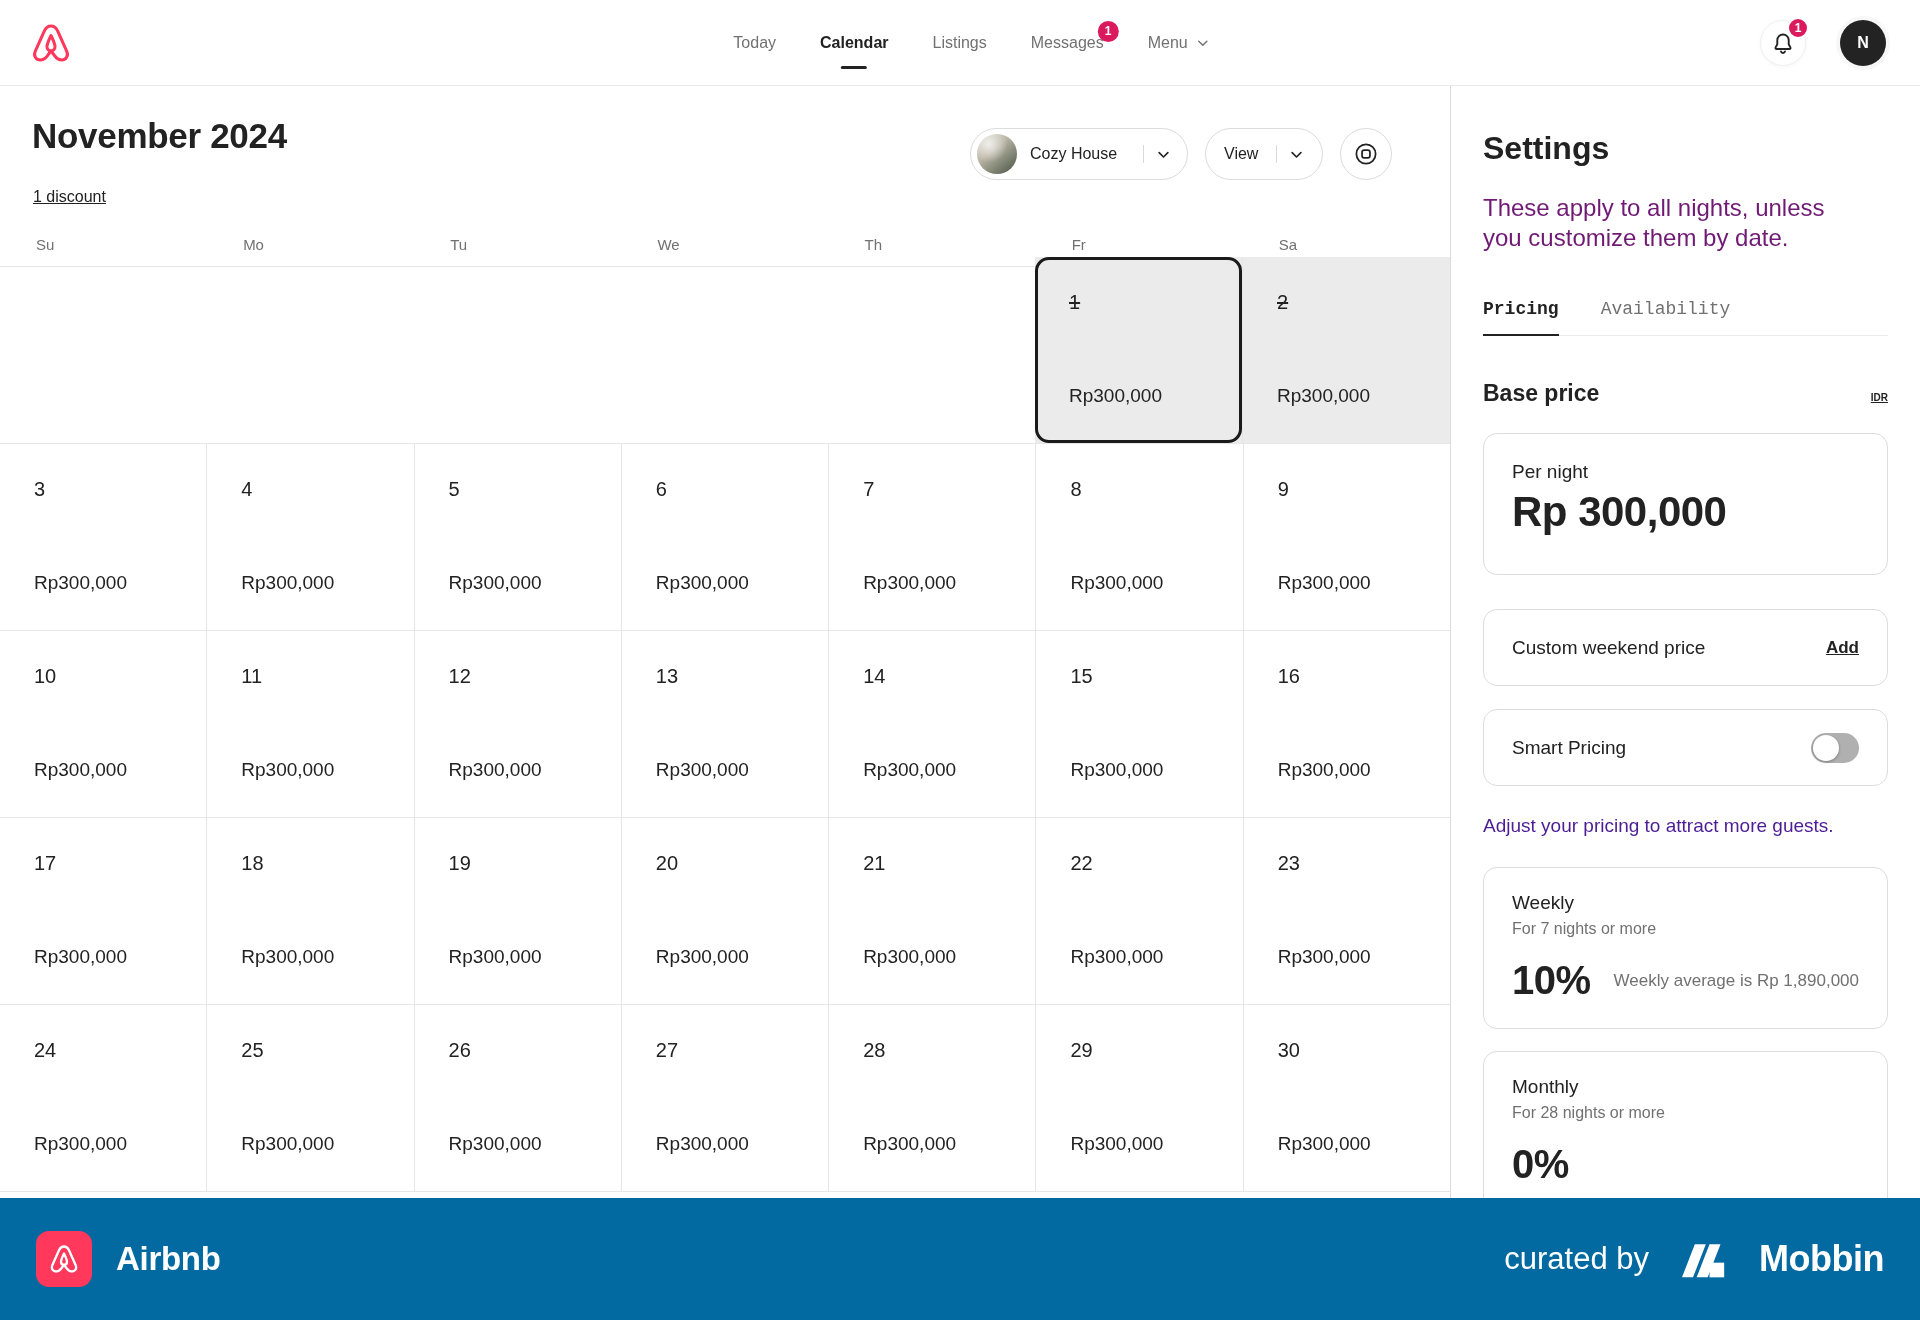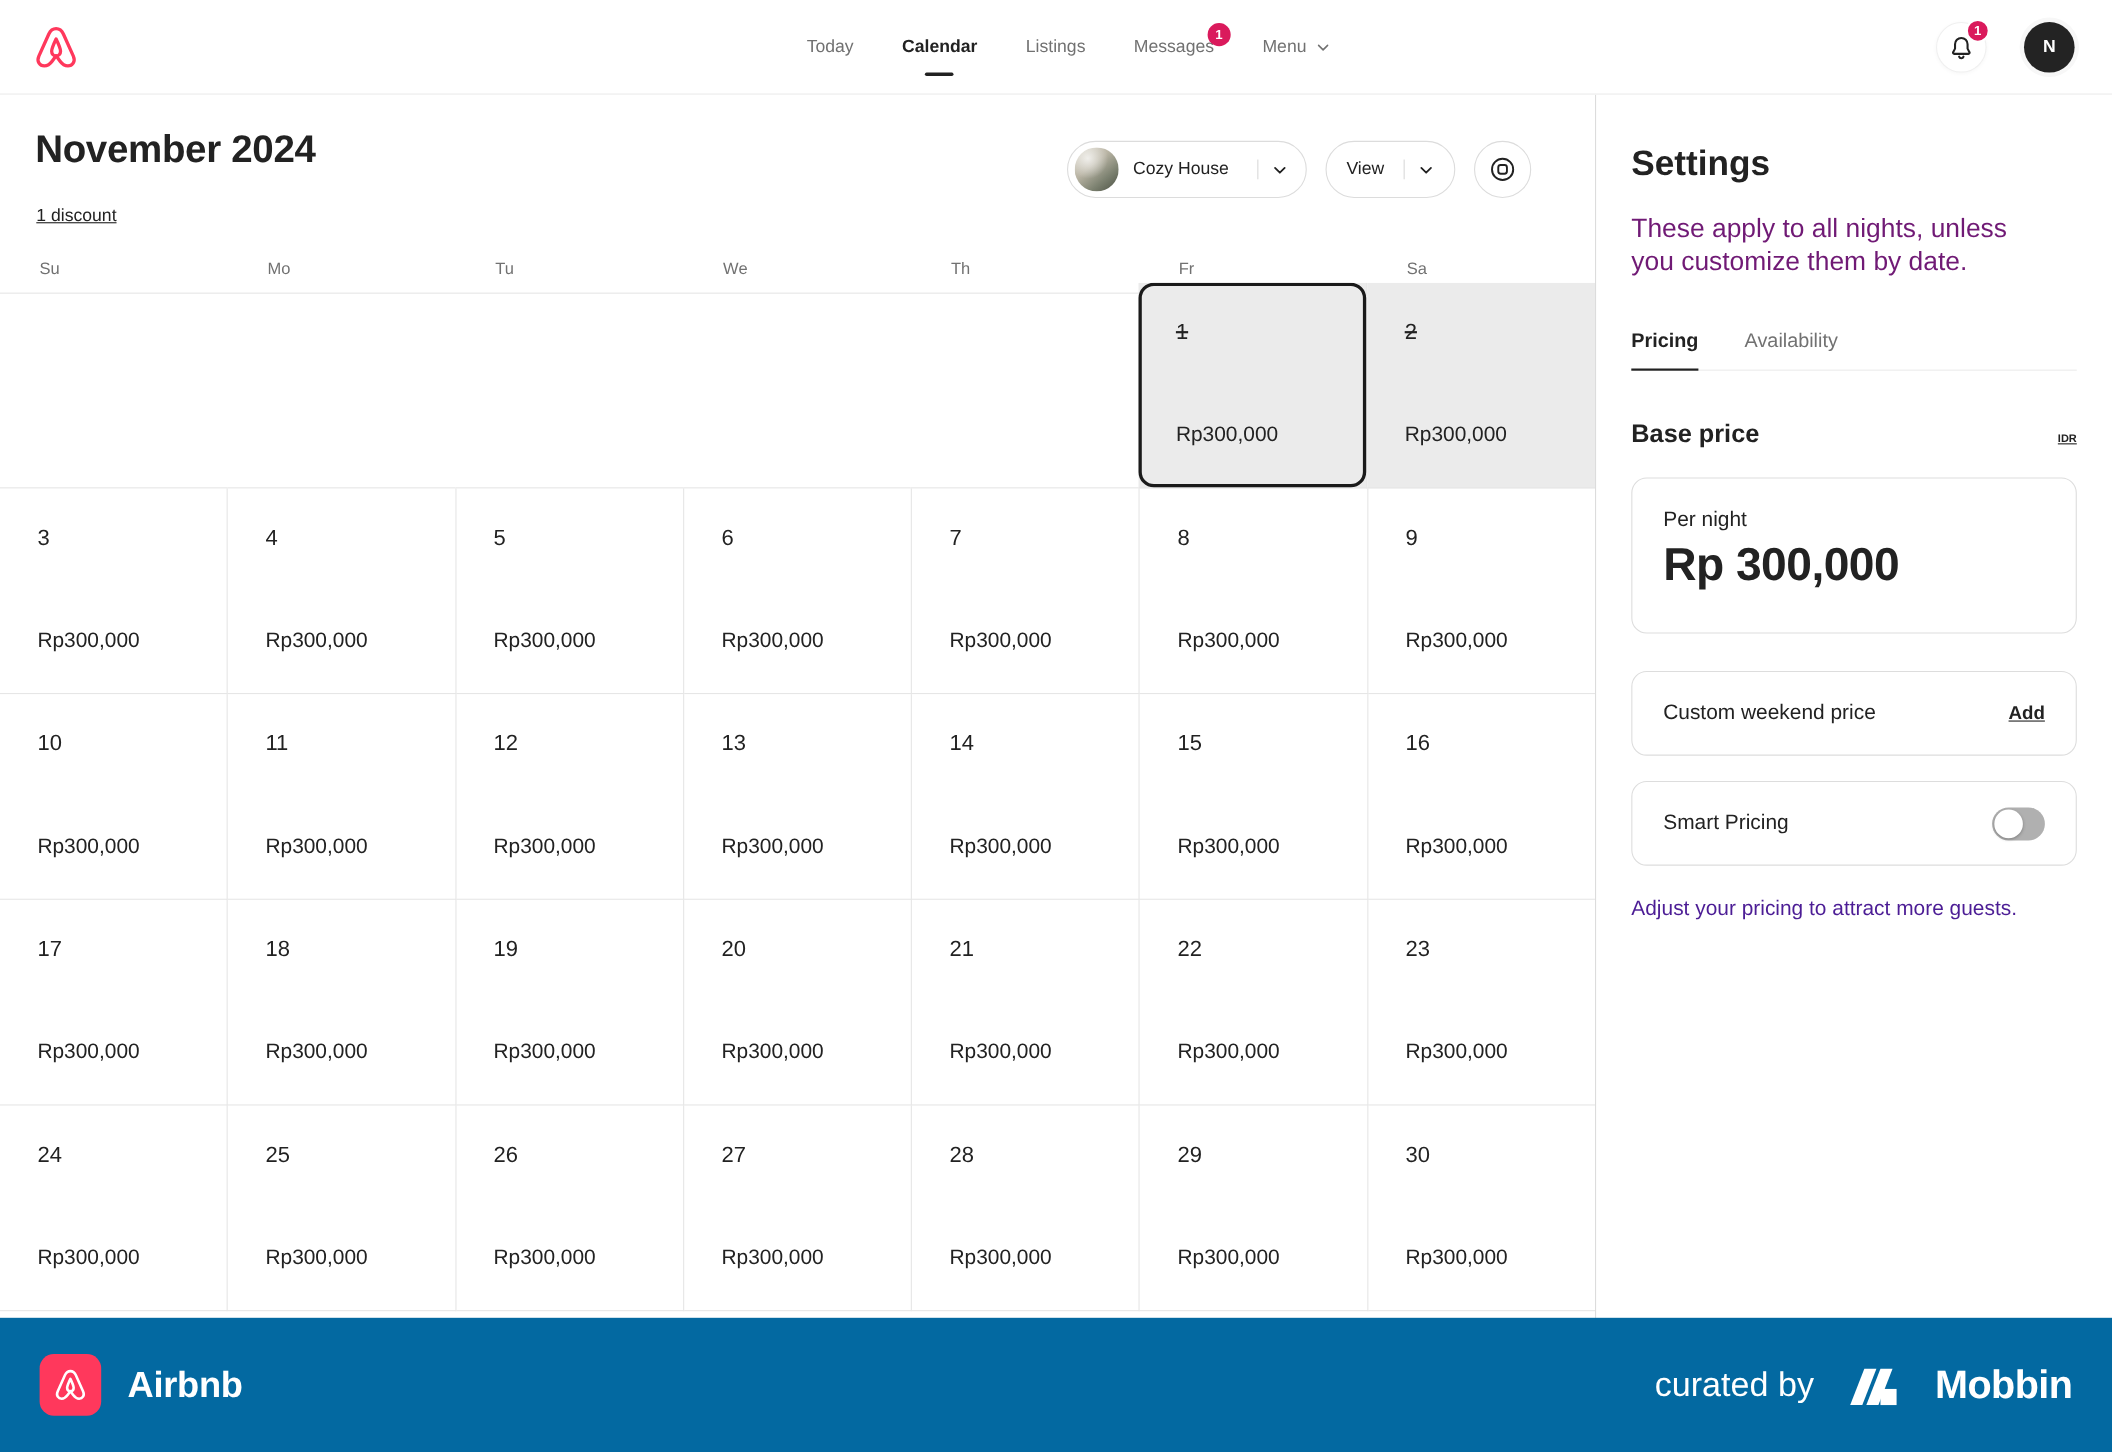--- a/index.html
+++ b/index.html
@@ -66,21 +66,21 @@
   .day-num { position:absolute; top:34px; left:34px; font-size:20px; font-weight:500; }
   .blocked .day-num { text-decoration:line-through; }
   .day-price { position:absolute; bottom:36px; left:34px; font-size:19px; }
 
   
   .sidebar { position:absolute; left:1450px; top:86px; width:470px; height:1234px; background:#fff;
     border-left:1px solid #dcdcdc; padding:44px 32px 0 32px; overflow:hidden; }
   .settings-title { font-size:32px; font-weight:700; }
   .settings-desc { margin-top:26px; width:382px; font-size:24px; line-height:30px; color:#701a75; }
   .tabs { margin-top:46px; display:flex; gap:42px; border-bottom:1px solid #ebebeb; }
-  .tab { font-size:18px; color:#717171; padding-bottom:15px; cursor:pointer; }
+  .tab { font-size:18px; color:#717171; padding-bottom:15px; cursor:pointer;font-family:Liberation Mono, monospace; }
   .tab.active { color:#222; font-weight:700; border-bottom:2px solid #222; margin-bottom:-1px; }
   .section-head { margin-top:44px; display:flex; align-items:baseline; justify-content:space-between; }
   .section-title { font-size:23px; font-weight:700; }
   .currency-link { font-size:10px; font-weight:700; text-decoration:underline; cursor:pointer; }
   .card { border:1px solid #ddd; border-radius:14px; background:#fff; }
   .price-card { margin-top:26px; height:142px; padding:27px 28px; cursor:pointer; }
   .price-card .lbl { font-size:19px; }
   .price-card .big { margin-top:5px; font-size:42px; font-weight:700; letter-spacing:-.5px; }
   .row-card { height:77px; display:flex; align-items:center; justify-content:space-between;
     padding:0 28px; }
@@ -353,20 +353,37 @@
   </div>
 
   <div class="card row-card smart-card">
     <span class="lbl">Smart Pricing</span>
     <span class="toggle">
       <span class="knob"></span>
     </span>
   </div>
 
   <div class="discounts-desc">Adjust your pricing to attract more guests.</div>
+  <div id="discount-cards">
+      <div class="card disc-card first">
+        <div class="lbl">Weekly</div>
+        <div class="sub">For 7 nights or more</div>
+        <div class="valrow">
+          <span class="pct">10%</span>
+          <span class="note">Weekly average is Rp 1,890,000</span>
+        </div>
+      </div>
+      <div class="card disc-card">
+        <div class="lbl">Monthly</div>
+        <div class="sub">For 28 nights or more</div>
+        <div class="valrow">
+          <span class="pct">0%</span>
+        </div>
+      </div>
+    </div>
 </div>
 
 <div class="footer">
   <div class="f-left">
     <div class="f-belo">
       <svg width="34" height="34" viewBox="0 0 32 32" fill="none" stroke="#fff" stroke-width="2.2" stroke-linecap="round" stroke-linejoin="round">
         <path d="M16 4.2c-2.2 0-3.6 1.2-4.6 3.4L5.1 21.6c-1.6 3.6.7 6.2 3.4 6.2 1.9 0 3.6-1 5.1-3.1l2.4-3.3 2.4 3.3c1.5 2.1 3.2 3.1 5.1 3.1 2.7 0 5-2.6 3.4-6.2L20.6 7.6C19.6 5.4 18.2 4.2 16 4.2z"></path>
         <path d="M16 10.8c1.4 2.9 2.8 5.9 2.8 7.7 0 1.8-1.2 3-2.8 3s-2.8-1.2-2.8-3c0-1.8 1.4-4.8 2.8-7.7z"></path>
       </svg>
     </div>

